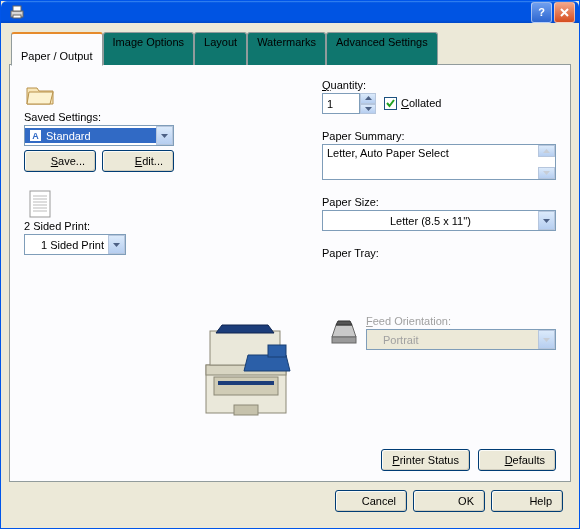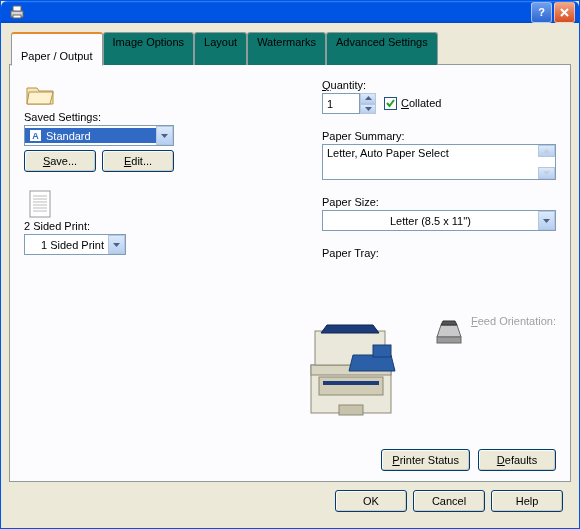--- a/index.html
+++ b/index.html
@@ -20,21 +20,21 @@
   .col-left { width: 280px; }
   .col-right { flex: 1; }
   .label { margin-bottom: 2px; }
   .row { display: flex; align-items: flex-start; }
   .icon-box { width: 32px; height: 32px; margin-right: 6px; display: flex; align-items: center; justify-content: center; }
   .select { width: 100%; height: 21px; border: 1px solid #7F9DB9; background: white; display: flex; align-items: center; position: relative; }
   .select .selected { flex: 1; padding: 1px 4px; }
   .select.highlighted .selected { background: #316AC5; color: white; display: flex; align-items: center; gap: 4px; }
   .dd-btn { width: 17px; height: 19px; background: linear-gradient(to bottom, #DBEAFB, #B6CEF0); border: 1px solid #B6C6DD; display: flex; align-items: center; justify-content: center; }
   .dd-btn svg { display: block; }
-  .btn { height: 22px; min-width: 72px; background: #ECE9D8; border: 1px solid #003C74; border-radius: 3px; display: inline-flex; align-items: center; justify-content: center; padding: 0 10px; cursor: default; box-shadow: inset 1px 1px 0 rgba(255,255,255,0.8), inset -1px -1px 0 rgba(0,0,0,0.12); }
+  .btn { height: 22px; min-width: 72px; background: #ECE9D8; border: 1px solid #003C74; border-radius: 3px; display: inline-flex; align-items: center; justify-content: flex-end; padding: 0 10px; cursor: default; box-shadow: inset 1px 1px 0 rgba(255,255,255,0.8), inset -1px -1px 0 rgba(0,0,0,0.12); }
   .btn-row { display: flex; gap: 6px; justify-content: center; margin-top: 4px; }
   .spin { display: flex; }
   .spin input { width: 38px; height: 21px; border: 1px solid #7F9DB9; padding: 2px 4px; font-size: 11px; }
   .spin-btns { display: flex; flex-direction: column; width: 16px; }
   .spin-btn { flex: 1; border: 1px solid #B6C6DD; background: linear-gradient(to bottom,#DBEAFB,#B6CEF0); display: flex; align-items: center; justify-content: center; }
   .check { display: inline-flex; align-items: flex-start; gap: 4px; margin-left: 8px; }
   .checkbox { width: 13px; height: 13px; border: 1px solid #1C5180; background: white; display: flex; align-items: center; justify-content: center; }
   .summary-box { width: 100%; height: 36px; border: 1px solid #7F9DB9; background: white; padding: 2px 4px; position: relative; }
   .scroll-btns { position: absolute; right: 0; top: 0; bottom: 0; width: 17px; display: flex; flex-direction: column; }
   .select.centered .selected { text-align: center; }
@@ -231,33 +231,41 @@
         <div style="display:flex;align-items:flex-start;">
           <div class="scanner-icon">
             <svg width="32" height="32" viewBox="0 0 32 32">
               <polygon points="4,22 28,22 24,10 8,10" fill="#C9C9C9" stroke="#666"></polygon>
               <rect x="4" y="22" width="24" height="6" fill="#9A9A9A" stroke="#666"></rect>
               <polygon points="8,10 24,10 22,6 10,6" fill="#555" stroke="#333"></polygon>
             </svg>
           </div>
           <div style="flex:1">
             <div class="label disabled"><span class="mnemonic">F</span><span>eed Orientation:</span></div>
+            <div class="select disabled" style="width:190px">
+              <div class="selected disabled" style="padding-left:16px">Portrait</div>
+              <div class="dd-btn">
+                  <svg width="7" height="4">
+                    <path d="M0 0 L7 0 L3.5 4 Z" fill="#C7CDD6"></path>
+                  </svg>
+                </div>
+            </div>
           </div>
         </div>
       </div>
 
       <div class="bottom-btns">
         <div class="btn" style="min-width:88px">
             <span><span class="mnemonic">P</span><span>rinter Status</span></span>
           </div>
         <div class="btn" style="min-width:78px">
             <span><span class="mnemonic">D</span><span>efaults</span></span>
           </div>
       </div>
     </div>
 
     <div class="dialog-btns">
+      <div class="btn">Cancel</div>
       <div class="btn">OK</div>
-      <div class="btn">Cancel</div>
       <div class="btn">Help</div>
     </div>
   </div>
 </div>
 
 </body></html>

